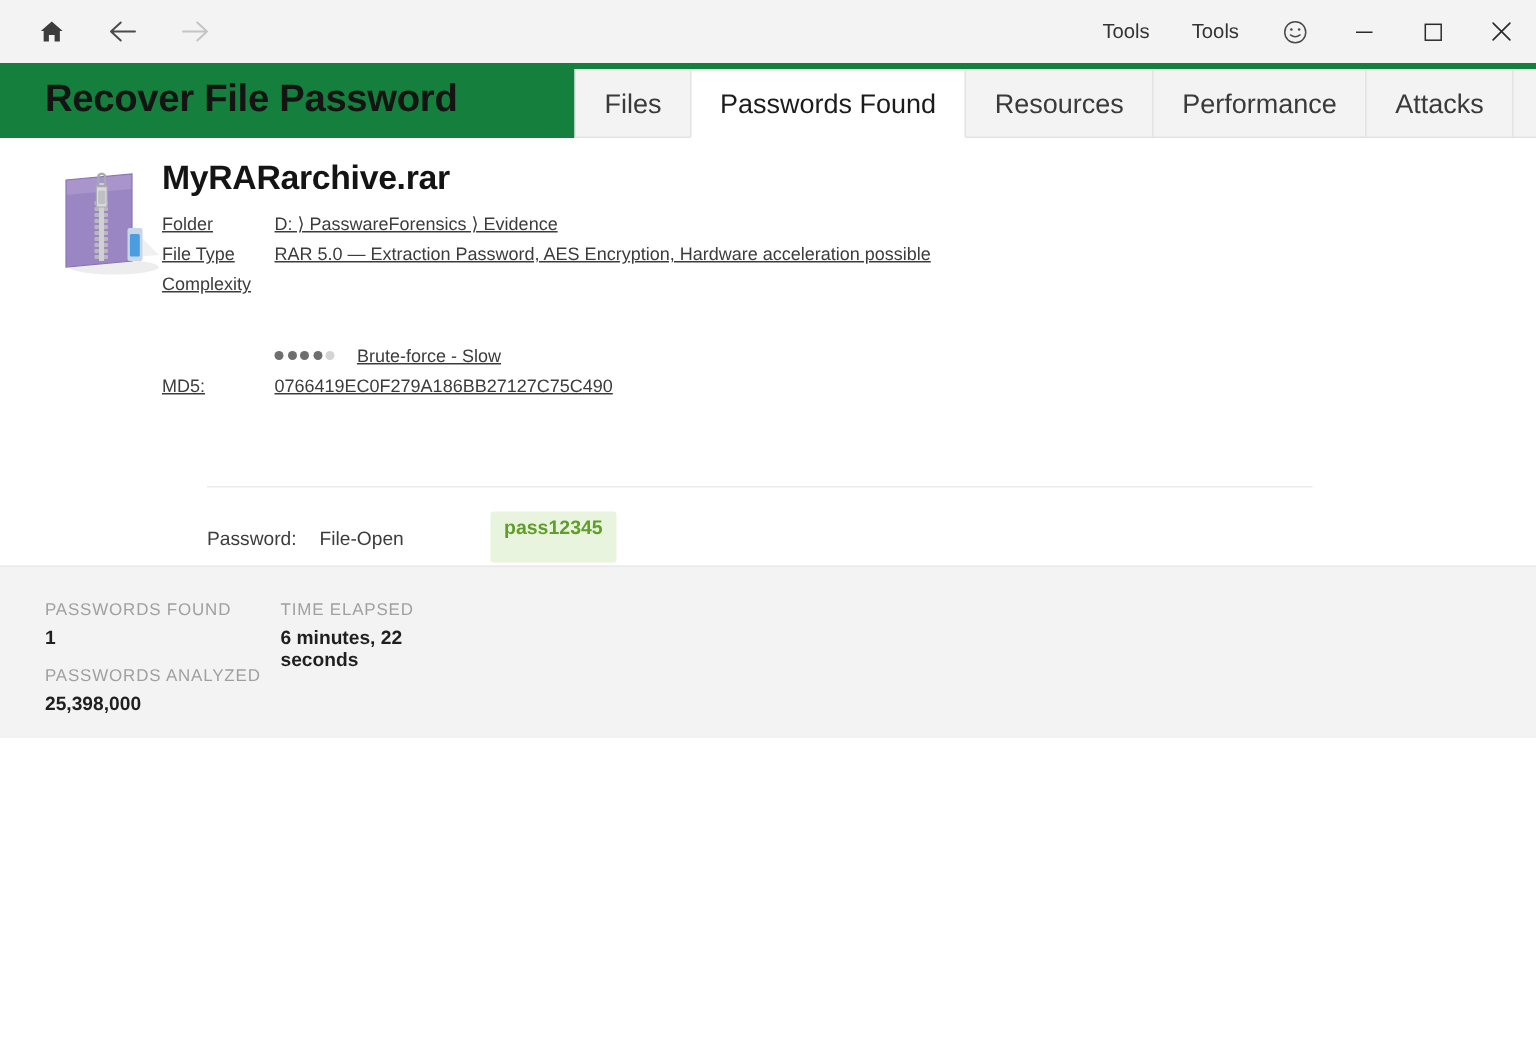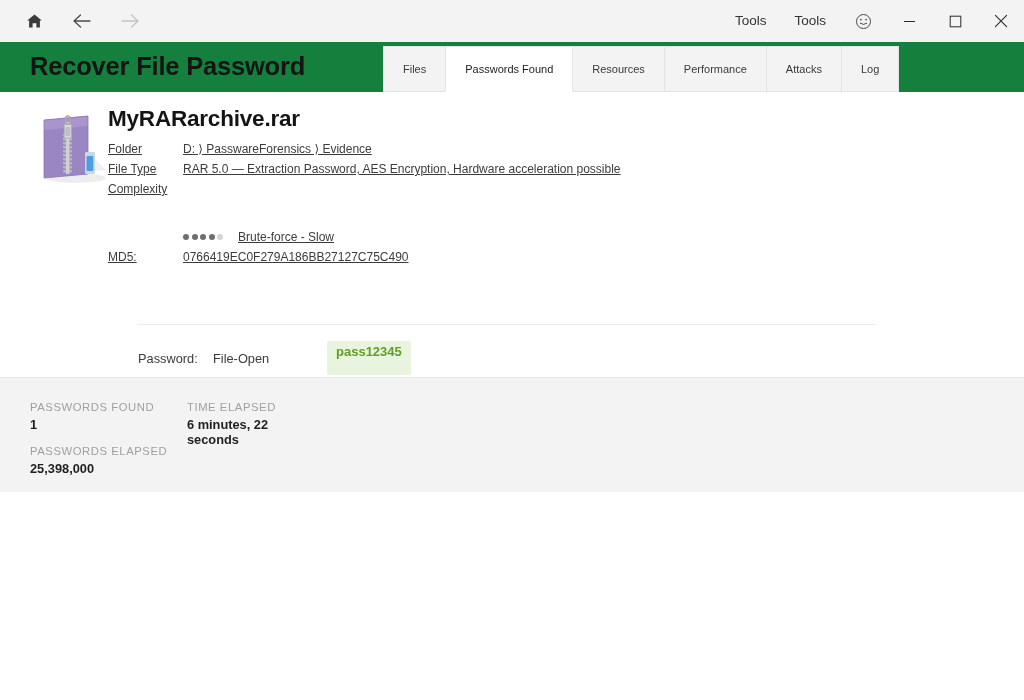--- a/index.html
+++ b/index.html
@@ -108,21 +108,21 @@
   }
 
   .tab {
     height: 46px;
     background: #f3f3f3;
     border: 1px solid #e3e3e3;
     border-bottom: 1px solid #e3e3e3;
     display: flex;
     align-items: center;
     justify-content: center;
-    font-size: 11px;
+    font-size: 18px;
     color: #3a3a3a;
     padding: 0 19px;
     margin-right: -1px;
     cursor: pointer;
     white-space: nowrap;
     position: relative;
   }
 
   .tab.active {
     background: #ffffff;
@@ -433,21 +433,21 @@
     </div>
 
   </div>
 
   <div class="statusbar">
 
     <div class="stat-col-a">
       <div class="stat-label">PASSWORDS FOUND</div>
       <div class="stat-value">1</div>
       <div class="stat-gap"></div>
-      <div class="stat-label">PASSWORDS ELAPSED</div>
+      <div class="stat-label">PASSWORDS ANALYZED</div>
       <div class="stat-value">25,398,000</div>
     </div>
 
     <div class="stat-col-b">
       <div class="stat-label">TIME ELAPSED</div>
       <div class="stat-value wrap">6 minutes, 22 seconds</div>
     </div>
 
   </div>
 

